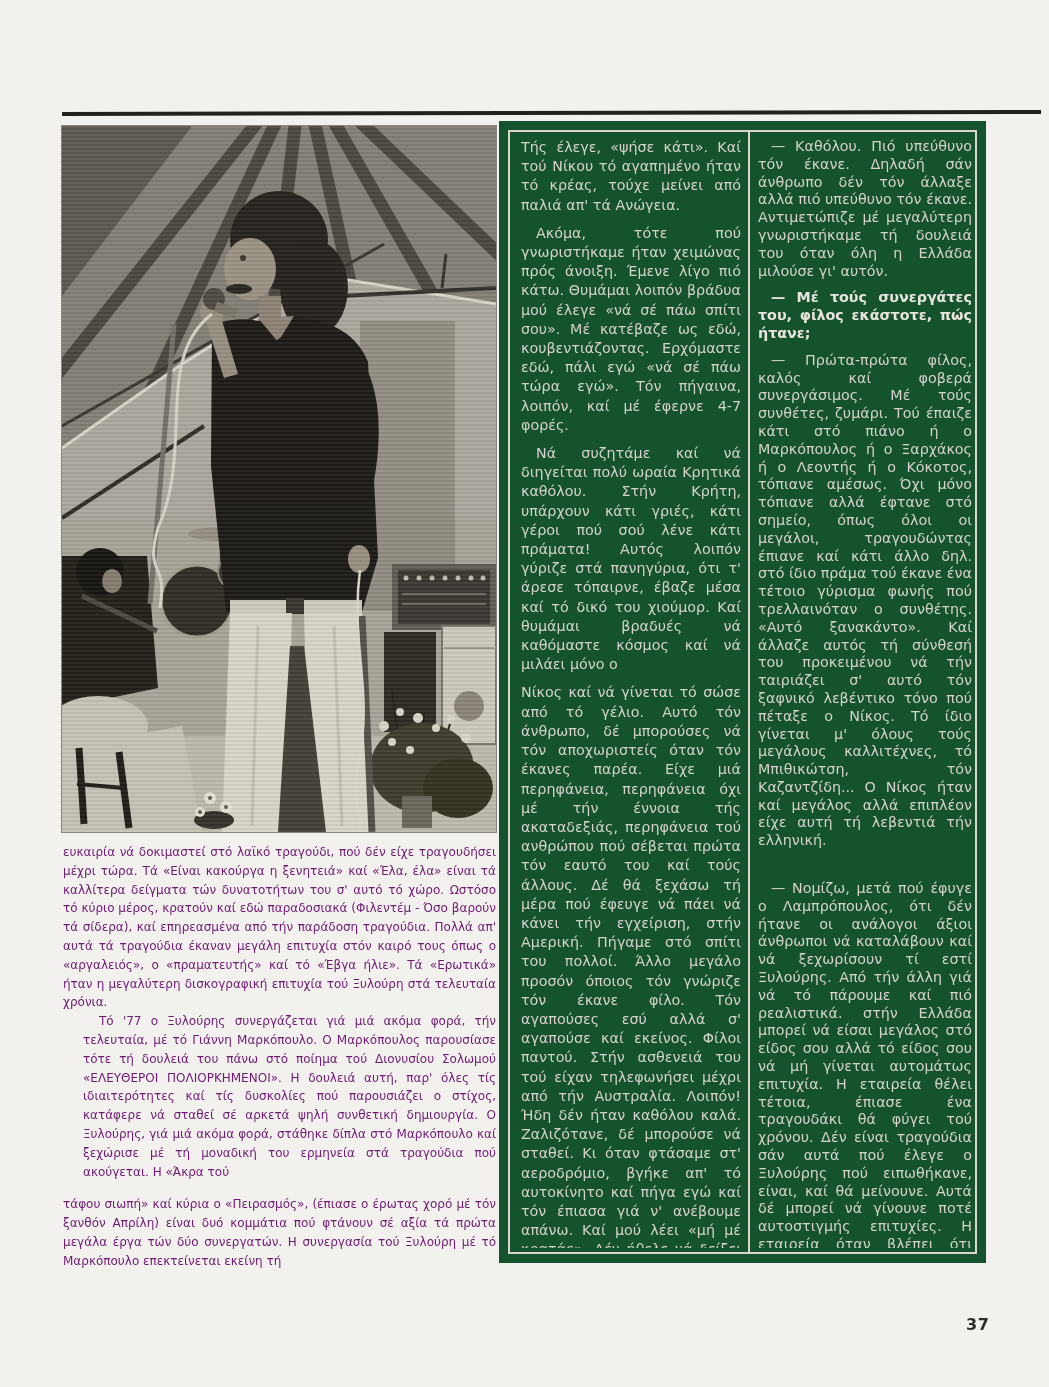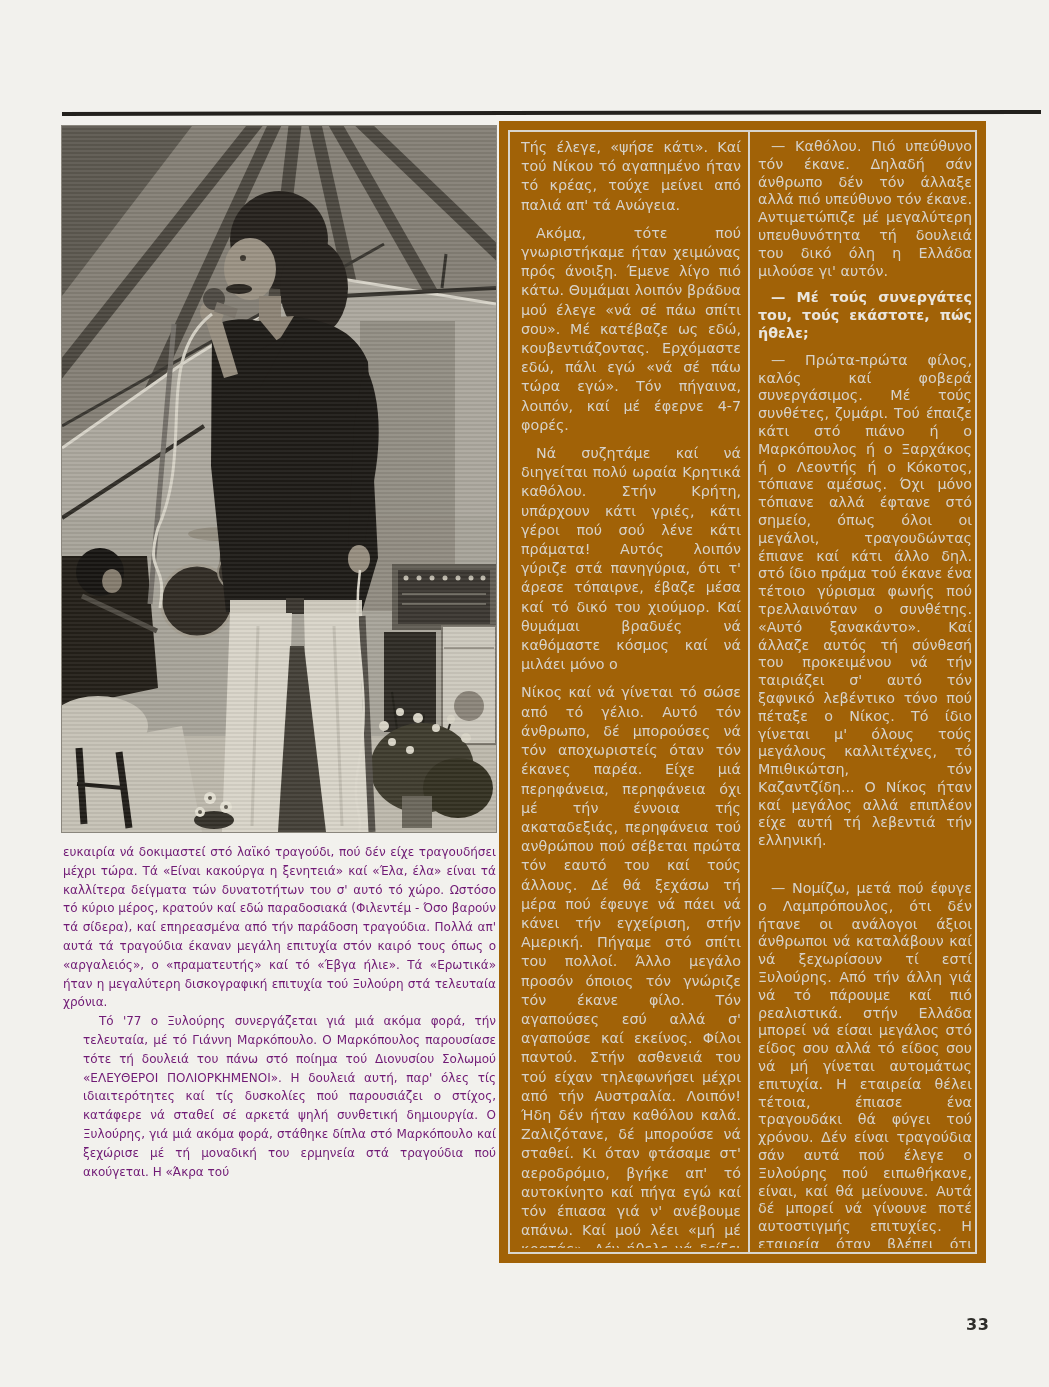--- a/index.html
+++ b/index.html
@@ -19,21 +19,21 @@
     outline:1px solid #8a867d;background:#a8a49a;overflow:hidden;
   }
   .photo::after{
     content:"";position:absolute;inset:0;
     background:repeating-linear-gradient(0deg,rgba(255,255,255,.05) 0 2px,rgba(0,0,0,.05) 2px 4px);
     pointer-events:none;
   }
   
   .panel{
     position:absolute;left:499px;top:121px;width:487px;height:1142px;
-    background:#a16207;
+    background:#14532d;
   }
   .panel-frame{
     position:absolute;left:9px;top:9px;right:9px;bottom:9px;
     border:2px solid #d9d5cd;pointer-events:none;
   }
   .panel-divider{
     position:absolute;left:249px;top:9px;bottom:9px;width:2px;
     background:#d9d5cd;
   }
   .pcol{
@@ -207,25 +207,26 @@
 
   <div class="pcol pcol1">
     <p class="noindent">Τής έλεγε, «ψήσε κάτι». Καί τού Νίκου τό αγαπημένο ήταν τό κρέας, τούχε μείνει από παλιά απ' τά Ανώγεια.</p>
     <p>Ακόμα, τότε πού γνωριστήκαμε ήταν χειμώνας πρός άνοιξη. Έμενε λίγο πιό κάτω. Θυμάμαι λοιπόν βράδυα μού έλεγε «νά σέ πάω σπίτι σου». Μέ κατέβαζε ως εδώ, κουβεντιάζοντας. Ερχόμαστε εδώ, πάλι εγώ «νά σέ πάω τώρα εγώ». Τόν πήγαινα, λοιπόν, καί μέ έφερνε 4-7 φορές.</p>
     <p>Νά συζητάμε καί νά διηγείται πολύ ωραία Κρητικά καθόλου. Στήν Κρήτη, υπάρχουν κάτι γριές, κάτι γέροι πού σού λένε κάτι πράματα! Αυτός λοιπόν γύριζε στά πανηγύρια, ότι τ' άρεσε τόπαιρνε, έβαζε μέσα καί τό δικό του χιούμορ. Καί θυμάμαι βραδυές νά καθόμαστε κόσμος καί νά μιλάει μόνο ο</p>
     <p class="noindent">Νίκος καί νά γίνεται τό σώσε από τό γέλιο. Αυτό τόν άνθρωπο, δέ μπορούσες νά τόν αποχωριστείς όταν τόν έκανες παρέα. Είχε μιά περηφάνεια, περηφάνεια όχι μέ τήν έννοια τής ακαταδεξιάς, περηφάνεια τού ανθρώπου πού σέβεται πρώτα τόν εαυτό του καί τούς άλλους. Δέ θά ξεχάσω τή μέρα πού έφευγε νά πάει νά κάνει τήν εγχείριση, στήν Αμερική. Πήγαμε στό σπίτι του πολλοί. Άλλο μεγάλο προσόν όποιος τόν γνώριζε τόν έκανε φίλο. Τόν αγαπούσες εσύ αλλά σ' αγαπούσε καί εκείνος. Φίλοι παντού. Στήν ασθενειά του τού είχαν τηλεφωνήσει μέχρι από τήν Αυστραλία. Λοιπόν! Ήδη δέν ήταν καθόλου καλά. Ζαλιζότανε, δέ μπορούσε νά σταθεί. Κι όταν φτάσαμε στ' αεροδρόμιο, βγήκε απ' τό αυτοκίνητο καί πήγα εγώ καί τόν έπιασα γιά ν' ανέβουμε απάνω. Καί μού λέει «μή μέ κρατάς». Δέν ήθελε νά δείξει ότι τόν κρατούμε, ότι είναι άρρωστος, καί τόκανε όχι γιά νά κάνει τόν έξυπνο αλλά τό θεωρούσε... Ήταν φοβερά συγκινητικό.</p>
 
   </div>
 
   <div class="pcol pcol2">
-    <p>— Καθόλου. Πιό υπεύθυνο τόν έκανε. Δηλαδή σάν άνθρωπο δέν τόν άλλαξε αλλά πιό υπεύθυνο τόν έκανε. Αντιμετώπιζε μέ μεγαλύτερη υπευθυνότητα τή δουλειά του δικό όλη η Ελλάδα μιλούσε γι' αυτόν.</p>
-    <p class="q">— Μέ τούς συνεργάτες του, τούς εκάστοτε, πώς ήθελε;</p>
+    <p>— Καθόλου. Πιό υπεύθυνο τόν έκανε. Δηλαδή σάν άνθρωπο δέν τόν άλλαξε αλλά πιό υπεύθυνο τόν έκανε. Αντιμετώπιζε μέ μεγαλύτερη γνωριστήκαμε τή δουλειά του όταν όλη η Ελλάδα μιλούσε γι' αυτόν.</p>
+    <p class="q">— Μέ τούς συνεργάτες του, φίλος εκάστοτε, πώς ήτανε;</p>
     <p>— Πρώτα-πρώτα φίλος, καλός καί φοβερά συνεργάσιμος. Μέ τούς συνθέτες, ζυμάρι. Τού έπαιζε κάτι στό πιάνο ή ο Μαρκόπουλος ή ο Ξαρχάκος ή ο Λεοντής ή ο Κόκοτος, τόπιανε αμέσως. Όχι μόνο τόπιανε αλλά έφτανε στό σημείο, όπως όλοι οι μεγάλοι, τραγουδώντας έπιανε καί κάτι άλλο δηλ. στό ίδιο πράμα τού έκανε ένα τέτοιο γύρισμα φωνής πού τρελλαινόταν ο συνθέτης. «Αυτό ξανακάντο». Καί άλλαζε αυτός τή σύνθεσή του προκειμένου νά τήν ταιριάζει σ' αυτό τόν ξαφνικό λεβέντικο τόνο πού πέταξε ο Νίκος. Τό ίδιο γίνεται μ' όλους τούς μεγάλους καλλιτέχνες, τό Μπιθικώτση, τόν Καζαντζίδη... Ο Νίκος ήταν καί μεγάλος αλλά επιπλέον είχε αυτή τή λεβεντιά τήν ελληνική.</p>
     <p class="bigap">— Νομίζω, μετά πού έφυγε ο Λαμπρόπουλος, ότι δέν ήτανε οι ανάλογοι άξιοι άνθρωποι νά καταλάβουν καί νά ξεχωρίσουν τί εστί Ξυλούρης. Από τήν άλλη γιά νά τό πάρουμε καί πιό ρεαλιστικά. στήν Ελλάδα μπορεί νά είσαι μεγάλος στό είδος σου αλλά τό είδος σου νά μή γίνεται αυτομάτως επιτυχία. Η εταιρεία θέλει τέτοια, έπιασε ένα τραγουδάκι θά φύγει τού χρόνου. Δέν είναι τραγούδια σάν αυτά πού έλεγε ο Ξυλούρης πού ειπωθήκανε, είναι, καί θά μείνουνε. Αυτά δέ μπορεί νά γίνουνε ποτέ αυτοστιγμής επιτυχίες. Η εταιρεία όταν βλέπει ότι πουλάει τέτοια βε-</p>
   </div>
 </div>
 
 <div class="body-text">
   <p>ευκαιρία νά δοκιμαστεί στό λαϊκό τραγούδι, πού δέν είχε τραγουδήσει μέχρι τώρα. Τά «Είναι κακούργα η ξενητειά» καί «Έλα, έλα» είναι τά καλλίτερα δείγματα τών δυνατοτήτων του σ' αυτό τό χώρο. Ωστόσο τό κύριο μέρος, κρατούν καί εδώ παραδοσιακά (Φιλεντέμ - Όσο βαρούν τά σίδερα), καί επηρεασμένα από τήν παράδοση τραγούδια. Πολλά απ' αυτά τά τραγούδια έκαναν μεγάλη επιτυχία στόν καιρό τους όπως ο «αργαλειός», ο «πραματευτής» καί τό «Έβγα ήλιε». Τά «Ερωτικά» ήταν η μεγαλύτερη δισκογραφική επιτυχία τού Ξυλούρη στά τελευταία χρόνια.</p>
   <p class="indent">Τό '77 ο Ξυλούρης συνεργάζεται γιά μιά ακόμα φορά, τήν τελευταία, μέ τό Γιάννη Μαρκόπουλο. Ο Μαρκόπουλος παρουσίασε τότε τή δουλειά του πάνω στό ποίημα τού Διονυσίου Σολωμού «ΕΛΕΥΘΕΡΟΙ ΠΟΛΙΟΡΚΗΜΕΝΟΙ». Η δουλειά αυτή, παρ' όλες τίς ιδιαιτερότητες καί τίς δυσκολίες πού παρουσιάζει ο στίχος, κατάφερε νά σταθεί σέ αρκετά ψηλή συνθετική δημιουργία. Ο Ξυλούρης, γιά μιά ακόμα φορά, στάθηκε δίπλα στό Μαρκόπουλο καί ξεχώρισε μέ τή μοναδική του ερμηνεία στά τραγούδια πού ακούγεται. Η «Άκρα τού</p>
+  <p class="block-gap">τάφου σιωπή» καί κύρια ο «Πειρασμός», (έπιασε ο έρωτας χορό μέ τόν ξανθόν Απρίλη) είναι δυό κομμάτια πού φτάνουν σέ αξία τά πρώτα μεγάλα έργα τών δύο συνεργατών. Η συνεργασία τού Ξυλούρη μέ τό Μαρκόπουλο επεκτείνεται εκείνη τή</p>
 </div>
 
-<div class="page-number">33</div>
+<div class="page-number">37</div>
 
 </body></html>

